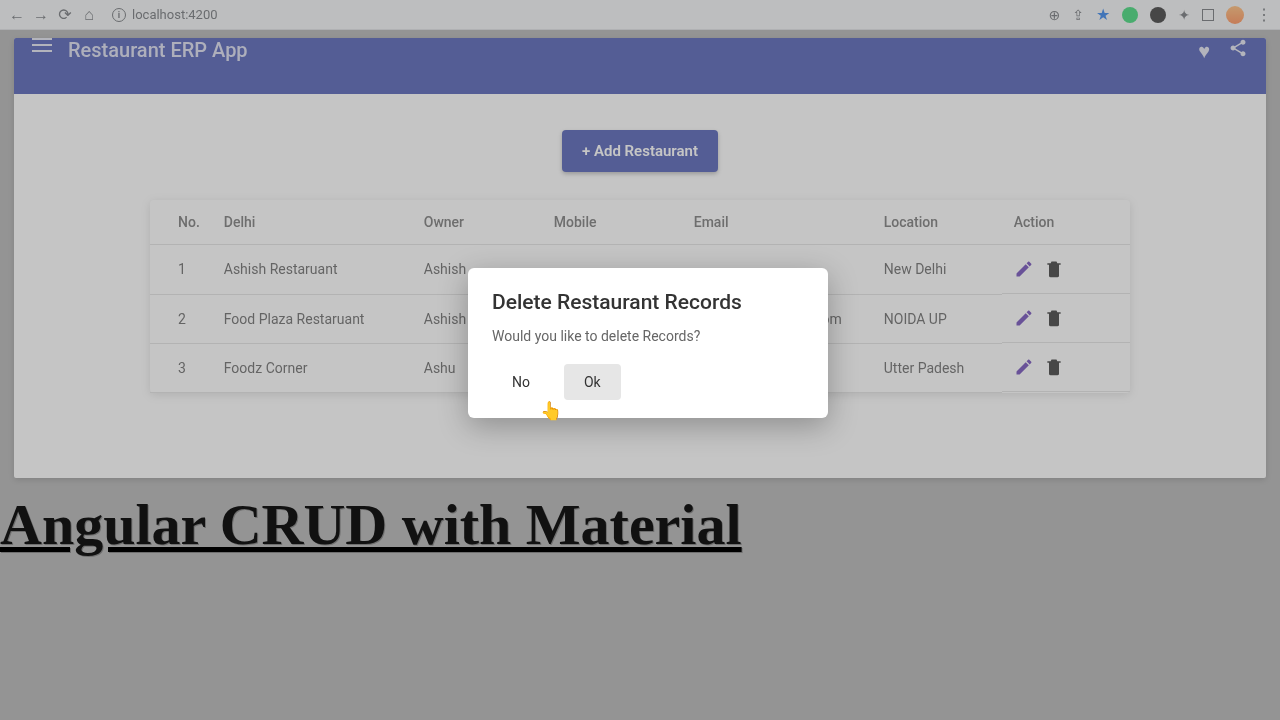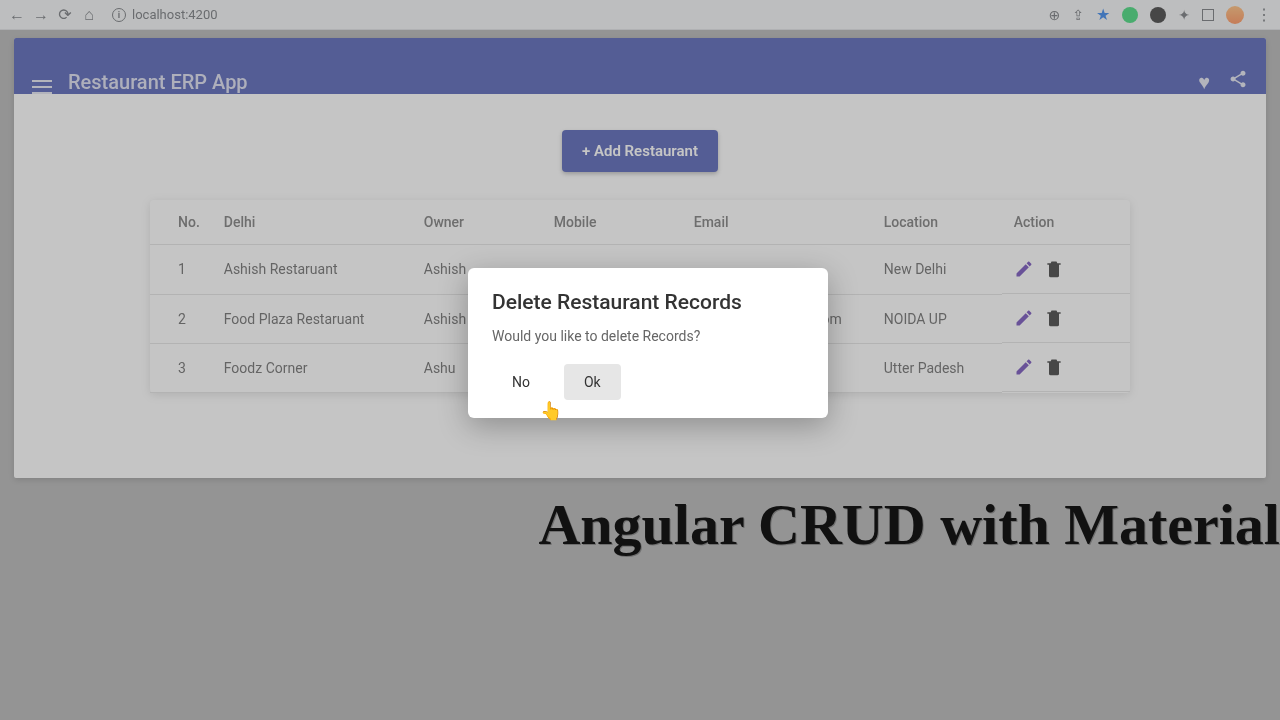--- a/index.html
+++ b/index.html
@@ -10,21 +10,21 @@
 .nav-ico { width: 18px; height: 18px; display: flex; align-items: center; justify-content: center; color: #5f6368; cursor: pointer; font-size: 16px; }
 .url-bar { flex: 0 0 auto; display: flex; align-items: center; gap: 6px; margin-left: 8px; color: #5f6368; font-size: 13px; }
 .url-info { width: 14px; height: 14px; border: 1.5px solid #5f6368; border-radius: 50%; display: flex; align-items: center; justify-content: center; font-size: 9px; font-weight: bold; }
 .browser-right { margin-left: auto; display: flex; align-items: center; gap: 12px; color: #5f6368; }
 .ext-dot { width: 16px; height: 16px; border-radius: 50%; }
 .star-blue { color: #1a73e8; font-size: 16px; }
 .avatar-sm { width: 18px; height: 18px; border-radius: 50%; background: linear-gradient(#ffb366, #ff8040); }
 
 
 .page-frame { margin: 8px 14px 0 14px; background: #fff; border-radius: 2px; box-shadow: 0 2px 6px rgba(0,0,0,.2); height: 440px; position: relative; overflow: hidden; }
-.app-bar { background: #3949ab; height: 56px; display: flex; align-items: flex-end; padding: 0 18px; color: #e0e2ef; }
+.app-bar { background: #3949ab; height: 56px; display: flex; align-items: flex-start; padding: 0 18px; color: #e0e2ef; }
 .hamburger { display: flex; flex-direction: column; gap: 4px; margin-right: 16px; cursor: pointer; }
 .hamburger span { width: 20px; height: 2px; background: #e0e2ef; }
 .app-title { font-size: 20px; font-weight: 500; color: #d6d9ee; }
 .app-bar-right { margin-left: auto; display: flex; gap: 18px; align-items: center; }
 .heart { color: #e0e2ef; font-size: 20px; cursor: pointer; }
 .share { color: #e0e2ef; font-size: 20px; cursor: pointer; }
 
 .content { padding: 36px 0; display: flex; flex-direction: column; align-items: center; }
 .add-btn { background: #3949ab; color: #fff; border: none; padding: 12px 20px; font-size: 15px; font-weight: 600; border-radius: 4px; cursor: pointer; box-shadow: 0 2px 4px rgba(0,0,0,.3); }
 
@@ -40,21 +40,21 @@
 .dialog { position: absolute; left: 468px; top: 268px; width: 360px; background: #fff; border-radius: 6px; box-shadow: 0 8px 30px rgba(0,0,0,.28); padding: 22px 36px 18px 24px; z-index: 10; }
 .dialog h2 { font-size: 21px; font-weight: 500; color: #333; margin-bottom: 14px; }
 .dialog p { font-size: 14px; color: #666; margin-bottom: 20px; }
 .dialog-btns { display: flex; gap: 14px; align-items: center; }
 .dbtn { border: none; padding: 10px 20px; font-size: 14px; border-radius: 4px; cursor: pointer; }
 .dbtn.no { background: transparent; color: #333; position: relative; }
 .dbtn.ok { background: #e6e6e6; color: #333; }
 .cursor { position: absolute; left: 540px; top: 400px; font-size: 18px; pointer-events: none; z-index: 20; }
 
 
-.caption { position: absolute; left: 0; top: 490px; width: 100%; text-align: right; }
+.caption { position: absolute; left: 0; top: 490px; width: 100%; text-align: left; text-decoration: underline; }
 .caption div { font-family: Georgia, 'Times New Roman', serif; font-size: 58px; font-weight: 800; color: #111; line-height: 1.2; text-shadow: 1px 1px 0 rgba(0,0,0,.25); }
 
 .dim-overlay { position: absolute; inset: 0; background: rgba(120,120,120,.43); pointer-events: none; }
 </style>
 </head>
 <body>
 
 <div class="browser-bar">
   <div class="nav-ico">←</div>
   <div class="nav-ico">→</div>

